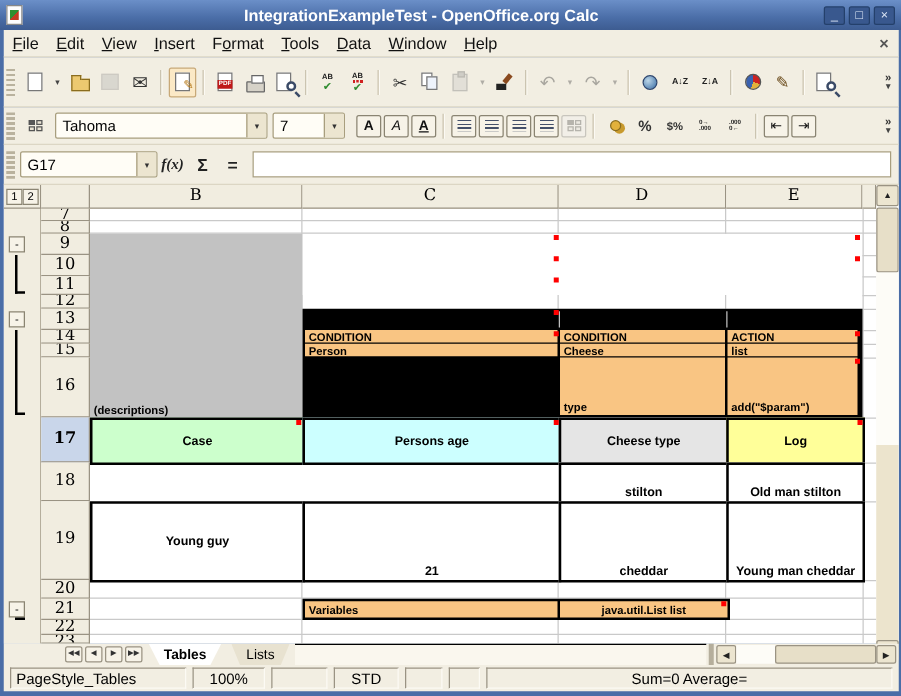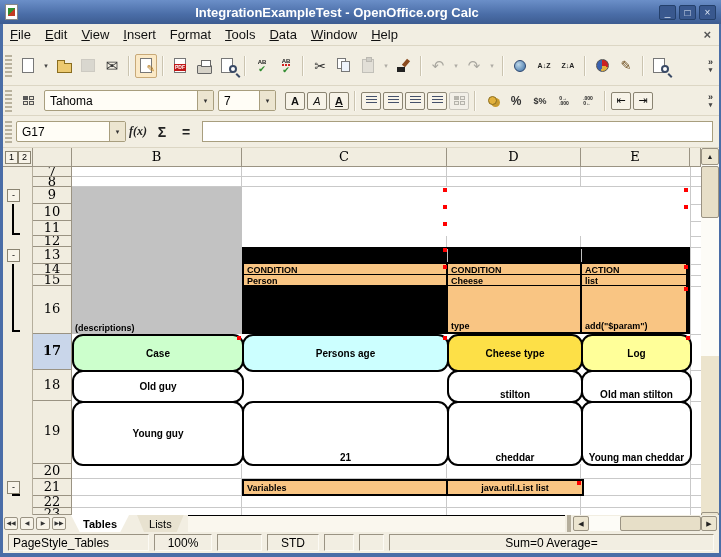--- a/index.html
+++ b/index.html
@@ -101,36 +101,36 @@
   #grid { position:absolute; left:3px; top:148px; width:716px; height:367px; background:#fff; overflow:hidden; }
   .hdr { position:absolute; background:#f1ede0; border-right:1px solid #9a9383; border-bottom:1px solid #9a9383;
     font-family:"DejaVu Serif",serif; font-size:13px; color:#000; text-align:center; overflow:hidden; }
   .gutter { position:absolute; left:0; top:0; width:30px; height:367px; background:#f1ede0; border-right:1px solid #b5ae9c; }
   .olbtn { position:absolute; width:13px; height:13px; background:#f7f3e8; border:1px solid #8a8472;
     font-size:9px; line-height:11px; text-align:center; color:#000; }
   .olline { position:absolute; background:#000; }
   .gridline { position:absolute; background:#c9c9c9; }
   .cellt { position:absolute; font-weight:bold; font-size:9px; color:#000; overflow:hidden; white-space:nowrap;
     display:flex; padding:1px 3px; }
-  .hl { justify-content:flex-start; } .hc { justify-content:center;border-radius:11px; }
+  .hl { justify-content:flex-start; } .hc { justify-content:center; }
   .vt { align-items:flex-start; } .vc { align-items:center; } .vb { align-items:flex-end; }
   .band { position:absolute; background:#000; }
   .orange { position:absolute; background:#f9c583; }
   .wtext { color:#fff; }
   .marker { position:absolute; width:4px; height:4px; background:#f00; z-index:30; }
   .tcell { position:absolute; border:2px solid #000; display:flex; overflow:hidden;
     font-weight:bold; font-size:10px; padding:1px 2px; white-space:nowrap; }
   
   .sbtn { position:absolute; background:#ece5d0; border:1px solid #9a9383; display:flex; align-items:center;
     justify-content:center; font-size:7px; color:#222; border-radius:2px; }
   .sthumb { position:absolute; background:#e7dfc8; border:1px solid #9a9383; border-radius:2px; }
   .strough { position:absolute; background:#fdfcf7; }
 
   
-  #tabrow { position:absolute; left:3px; top:515px; width:716px; height:17px; background:#f2eee2; display:flex; align-items:stretch; }
+  #tabrow { position:absolute; left:3px; top:515px; width:716px; height:17px; background:#f2eee2; display:flex; align-items:stretch;padding-left:48px; }
   .navbtn { width:14px; height:13px; margin:2px 1px 0 1px; background:#f7f3e8; border:1px solid #9a9383;
     border-radius:2px; font-size:6px; line-height:11px; text-align:center; color:#333; }
   .tabwrap { margin-top:0; height:17px; display:flex; }
   .stab { height:17px; padding:0 4px; position:relative; }
   .stab .shape { height:17px; padding:1px 10px 0 10px; font-size:11px; display:flex; align-items:center;
     clip-path:polygon(0 0,100% 0,85% 100%,15% 100%); background:#000; }
   .stab.active .lbl { font-weight:bold; }
   .stab .lbl { padding:0 2px; }
   .stab.active .shape { background:#fff; border-bottom:none; }
   .stab.inactive .shape { background:#e8e2d0; }
@@ -474,30 +474,27 @@
           <div class="cellt hl vb" style="left:0;top:0;width:100%;height:100%">add("$param")</div>
         </div>
     </div>
 
     <div class="tcell hc vc" style="left:69px;top:186px;width:172px;height:38px;background:#ccffcc">
         <span style="align-self:center">Case</span>
       </div>
     <div class="tcell hc vc" style="left:239px;top:186px;width:207px;height:38px;background:#ccffff">
         <span style="align-self:center">Persons age</span>
       </div>
-    <div class="tcell hc vc" style="left:444px;top:186px;width:136px;height:38px;background:#fde047">
+    <div class="tcell hc vc" style="left:444px;top:186px;width:136px;height:38px;background:#e5e5e5">
         <span style="align-self:center">Cheese type</span>
       </div>
     <div class="tcell hc vc" style="left:578px;top:186px;width:111px;height:38px;background:#ffff99">
         <span style="align-self:center">Log</span>
       </div>
 
-    <div class="tcell hc" style="left:69px;top:222px;width:172px;height:33px;background:#fff;align-items:center">
-        <span>Old guy</span>
-      </div>
     <div class="tcell hc" style="left:444px;top:222px;width:136px;height:33px;background:#fff;align-items:flex-end">
         <span>stilton</span>
       </div>
     <div class="tcell hc" style="left:578px;top:222px;width:111px;height:33px;background:#fff;align-items:flex-end">
         <span>Old man stilton</span>
       </div>
 
     <div class="tcell hc" style="left:69px;top:253px;width:172px;height:65px;background:#fff;align-items:center">
         <span>Young guy</span>
       </div>

